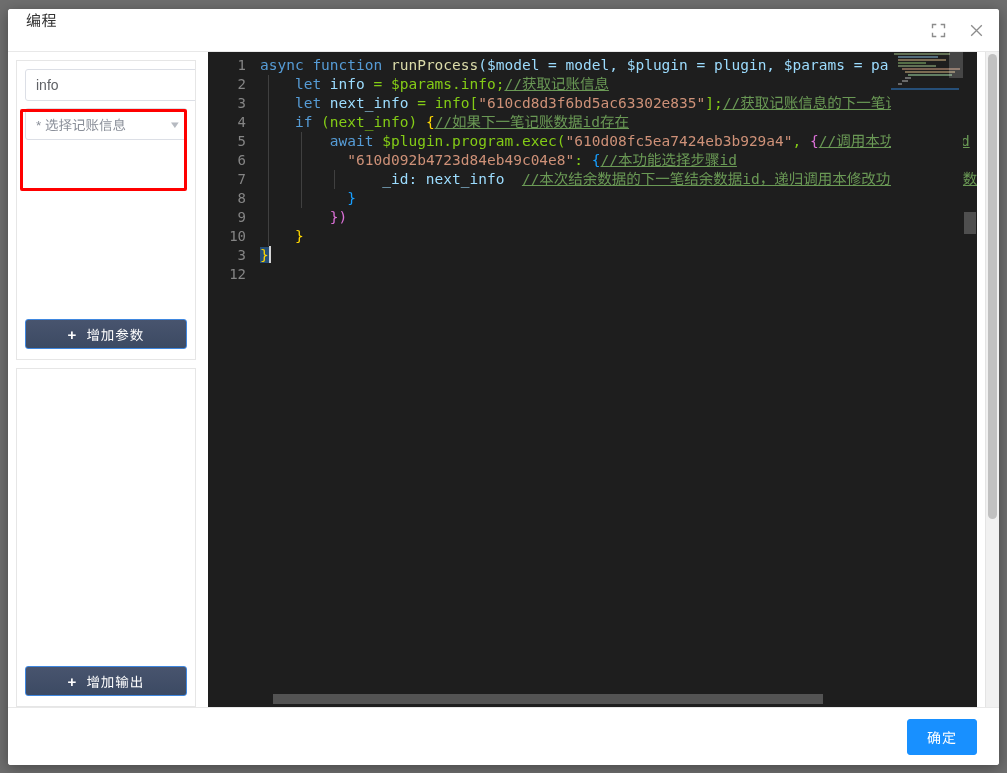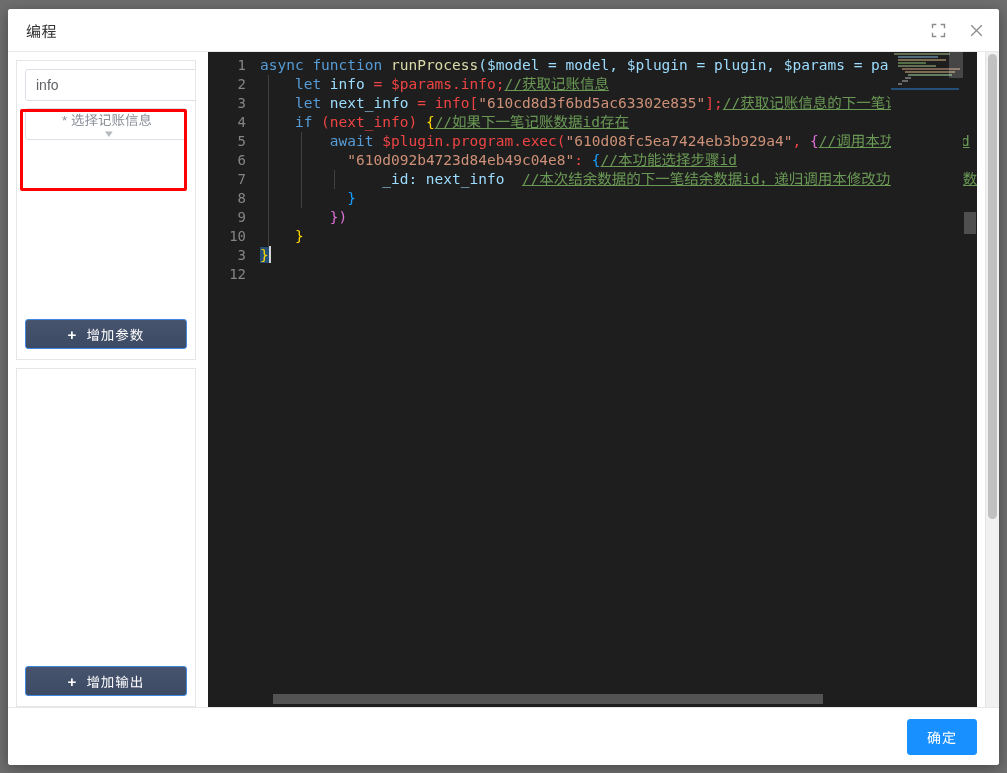--- a/index.html
+++ b/index.html
@@ -30,21 +30,20 @@
     overflow: hidden;
     display: flex;
     flex-direction: column;
   }
 
   .modal-header {
     height: 43px;
     min-height: 43px;
     border-bottom: 1px solid #e8e8e8;
     display: flex;
-    align-items: center;
     padding: 0 14px 0 18px;
     background: #fff;
     box-sizing: border-box;
   }
   .modal-title {
     font-size: 15px;
     color: #333333;
     flex: 1;
     letter-spacing: .5px;
   }
@@ -143,21 +142,20 @@
   .select-box {
     height: 32px;
     border: 1px solid #dcdfe6;
     border-radius: 3px;
     display: flex;
     align-items: center;
     padding: 0 8px 0 10px;
     box-sizing: border-box;
     cursor: pointer;
     background: #fff;
-    flex-direction: column;
   }
   .select-text {
     flex: 1;
     font-size: 13.5px;
     color: #8a8f99;
     white-space: nowrap;
     overflow: hidden;
   }
   .caret {
     color: #b6bac1;
@@ -267,21 +265,21 @@
     width: 1px;
     height: 19px;
     background: #404040;
   }
   
   .k    { color: #569cd6; }  
   .fn   { color: #dcdcaa; }  
   .var  { color: #9cdcfe; }  
   .str  { color: #ce9178; }  
   .cm   { color: #6a9955; text-decoration: underline; }  
-  .pn   { color: #ef4444; }  
+  .pn   { color: #84cc16; }  
   .br1  { color: #ffd700; }
   .br2  { color: #da70d6; }
   .br3  { color: #179fff; }
 
   .cursor {
     display: inline-block;
     width: 2px;
     height: 17px;
     background: #d4d4d4;
     vertical-align: -3px;

